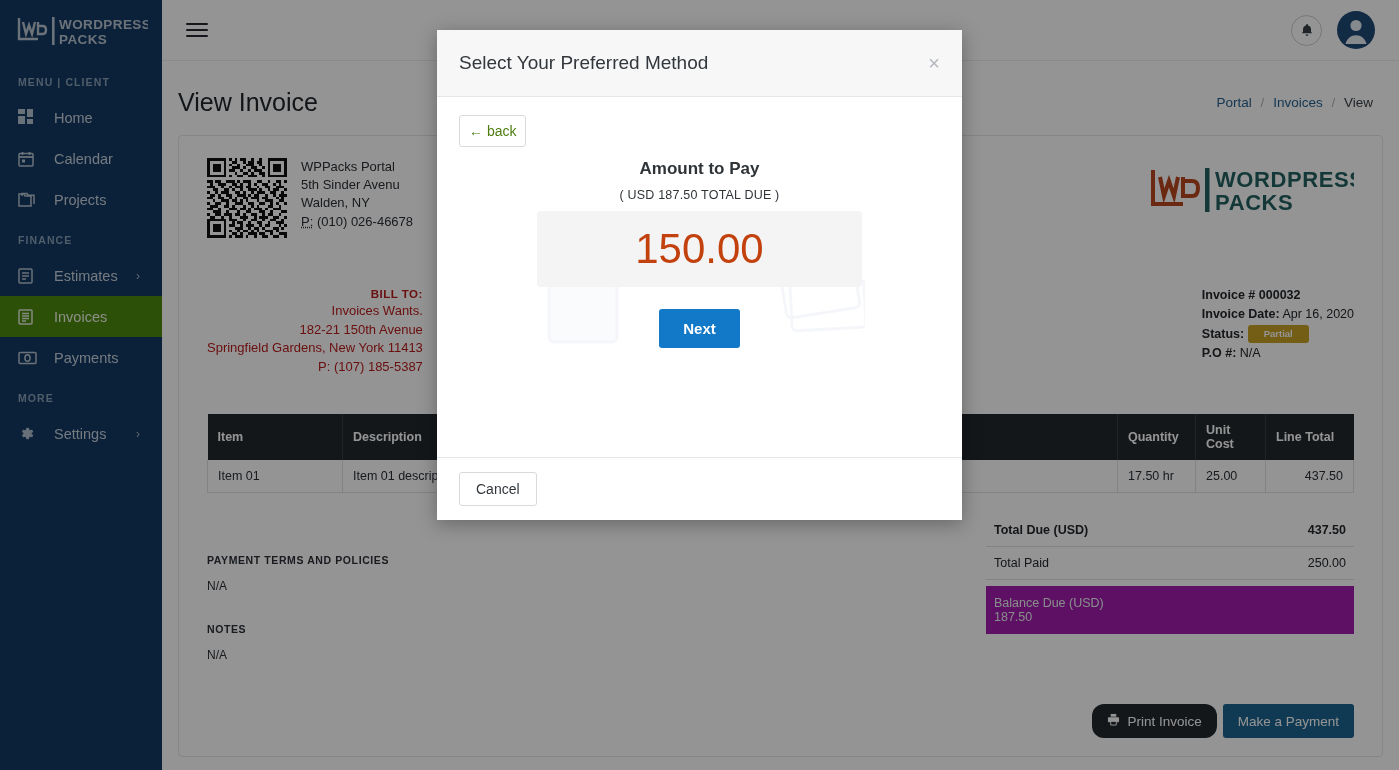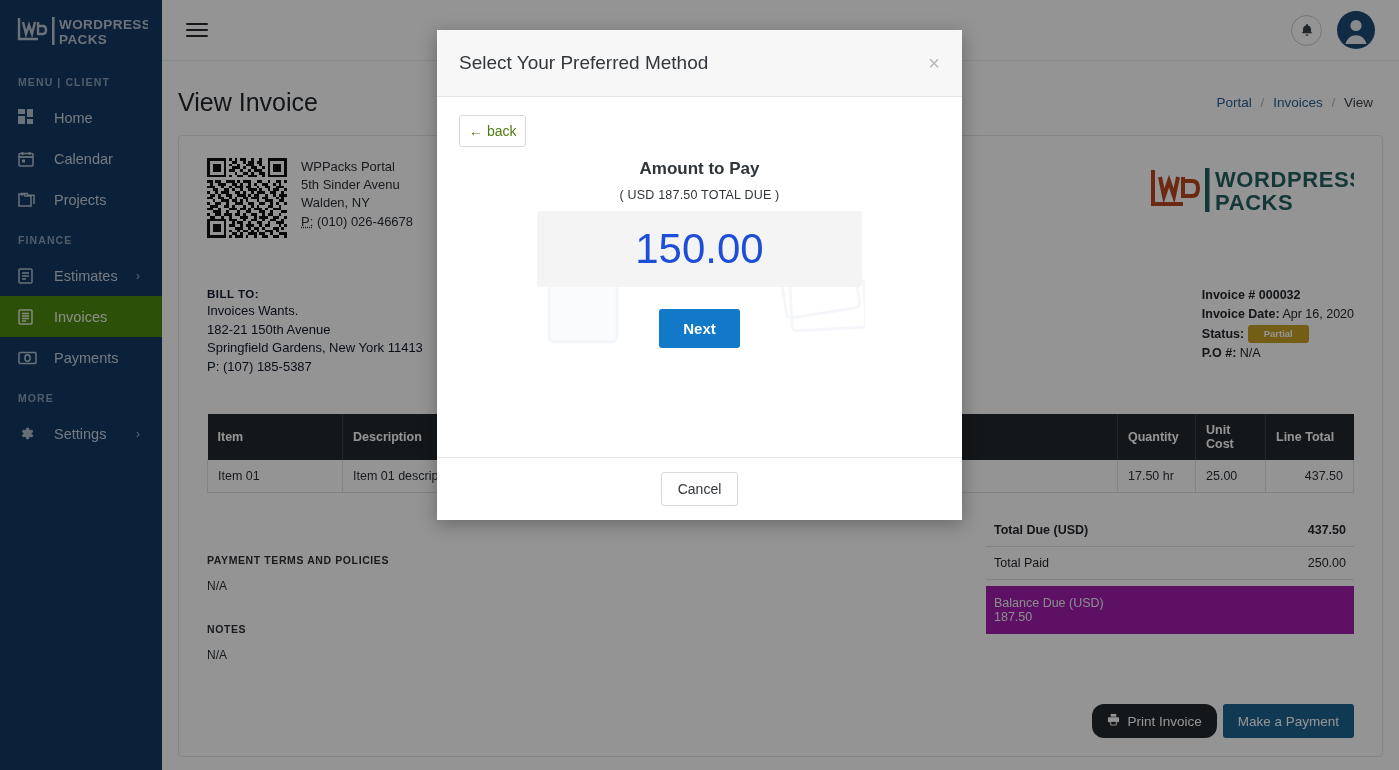--- a/index.html
+++ b/index.html
@@ -97,21 +97,21 @@
 
   .inv-top { display: flex; align-items: flex-start; }
   .qr { width: 80px; height: 80px; flex: 0 0 80px; }
   .addr {
     margin-left: 14px; font-size: 13px; color: #2b3036; line-height: 1.40;
   }
   .addr .u { text-decoration: underline dotted; }
   .inv-logo { margin-left: auto; margin-top: 6px; }
 
   .inv-mid { display: flex; margin-top: 48px; }
-  .billto { font-size: 13px; color: #0f172a; line-height: 1.42; }
+  .billto { font-size: 13px; color: #b91c1c; line-height: 1.42; text-align: right; }
   .billto .lbl { font-weight: bold; font-size: 11.5px; letter-spacing: .5px; }
   .meta { margin-left: auto; font-size: 12.5px; color: #23272c; line-height: 1.55; text-align: left; }
   .meta b { font-weight: bold; }
   .badge {
     display: inline-block; background: #c9a227; color: #fff;
     font-size: 9.5px; font-weight: bold; padding: 2px 16px;
     border-radius: 3px; vertical-align: 1px;
   }
 
   table.items {
@@ -203,31 +203,31 @@
     padding: 7px 9px; cursor: pointer; font-family: inherit;
   }
   .amt-wrap { position: relative; z-index: 2; text-align: center; margin-top: 12px; }
   .amt-title { font-size: 17px; font-weight: bold; color: #2f3438; }
   .amt-sub {
     font-size: 12.5px; color: #2f3438; letter-spacing: .2px; margin-top: 9px;
   }
   .amt-input {
     display: block; width: 325px; height: 76px; margin: 9px auto 0 auto;
     background: #f4f4f5; border: none; border-radius: 4px;
-    font-size: 42px; color: #1d4ed8; text-align: center;
+    font-size: 42px; color: #c2410c; text-align: center;
     font-family: inherit; outline: none;
   }
   .next-btn {
     margin-top: 22px; background: #1278c8; color: #fff; border: none;
     font-size: 15px; font-weight: bold; padding: 11px 24px;
     border-radius: 3px; cursor: pointer; font-family: inherit;
   }
   .modal-foot {
     border-top: 1px solid #e6e7e9; padding: 14px 22px;
-    display: flex; justify-content: center;
+    display: flex; justify-content: flex-start;
   }
   .cancel-btn {
     background: #fff; border: 1px solid #d7dadd; border-radius: 3px;
     font-size: 14px; color: #32373c; padding: 8px 16px;
     cursor: pointer; font-family: inherit;
   }
 </style>
 </head>
 <body>
 

